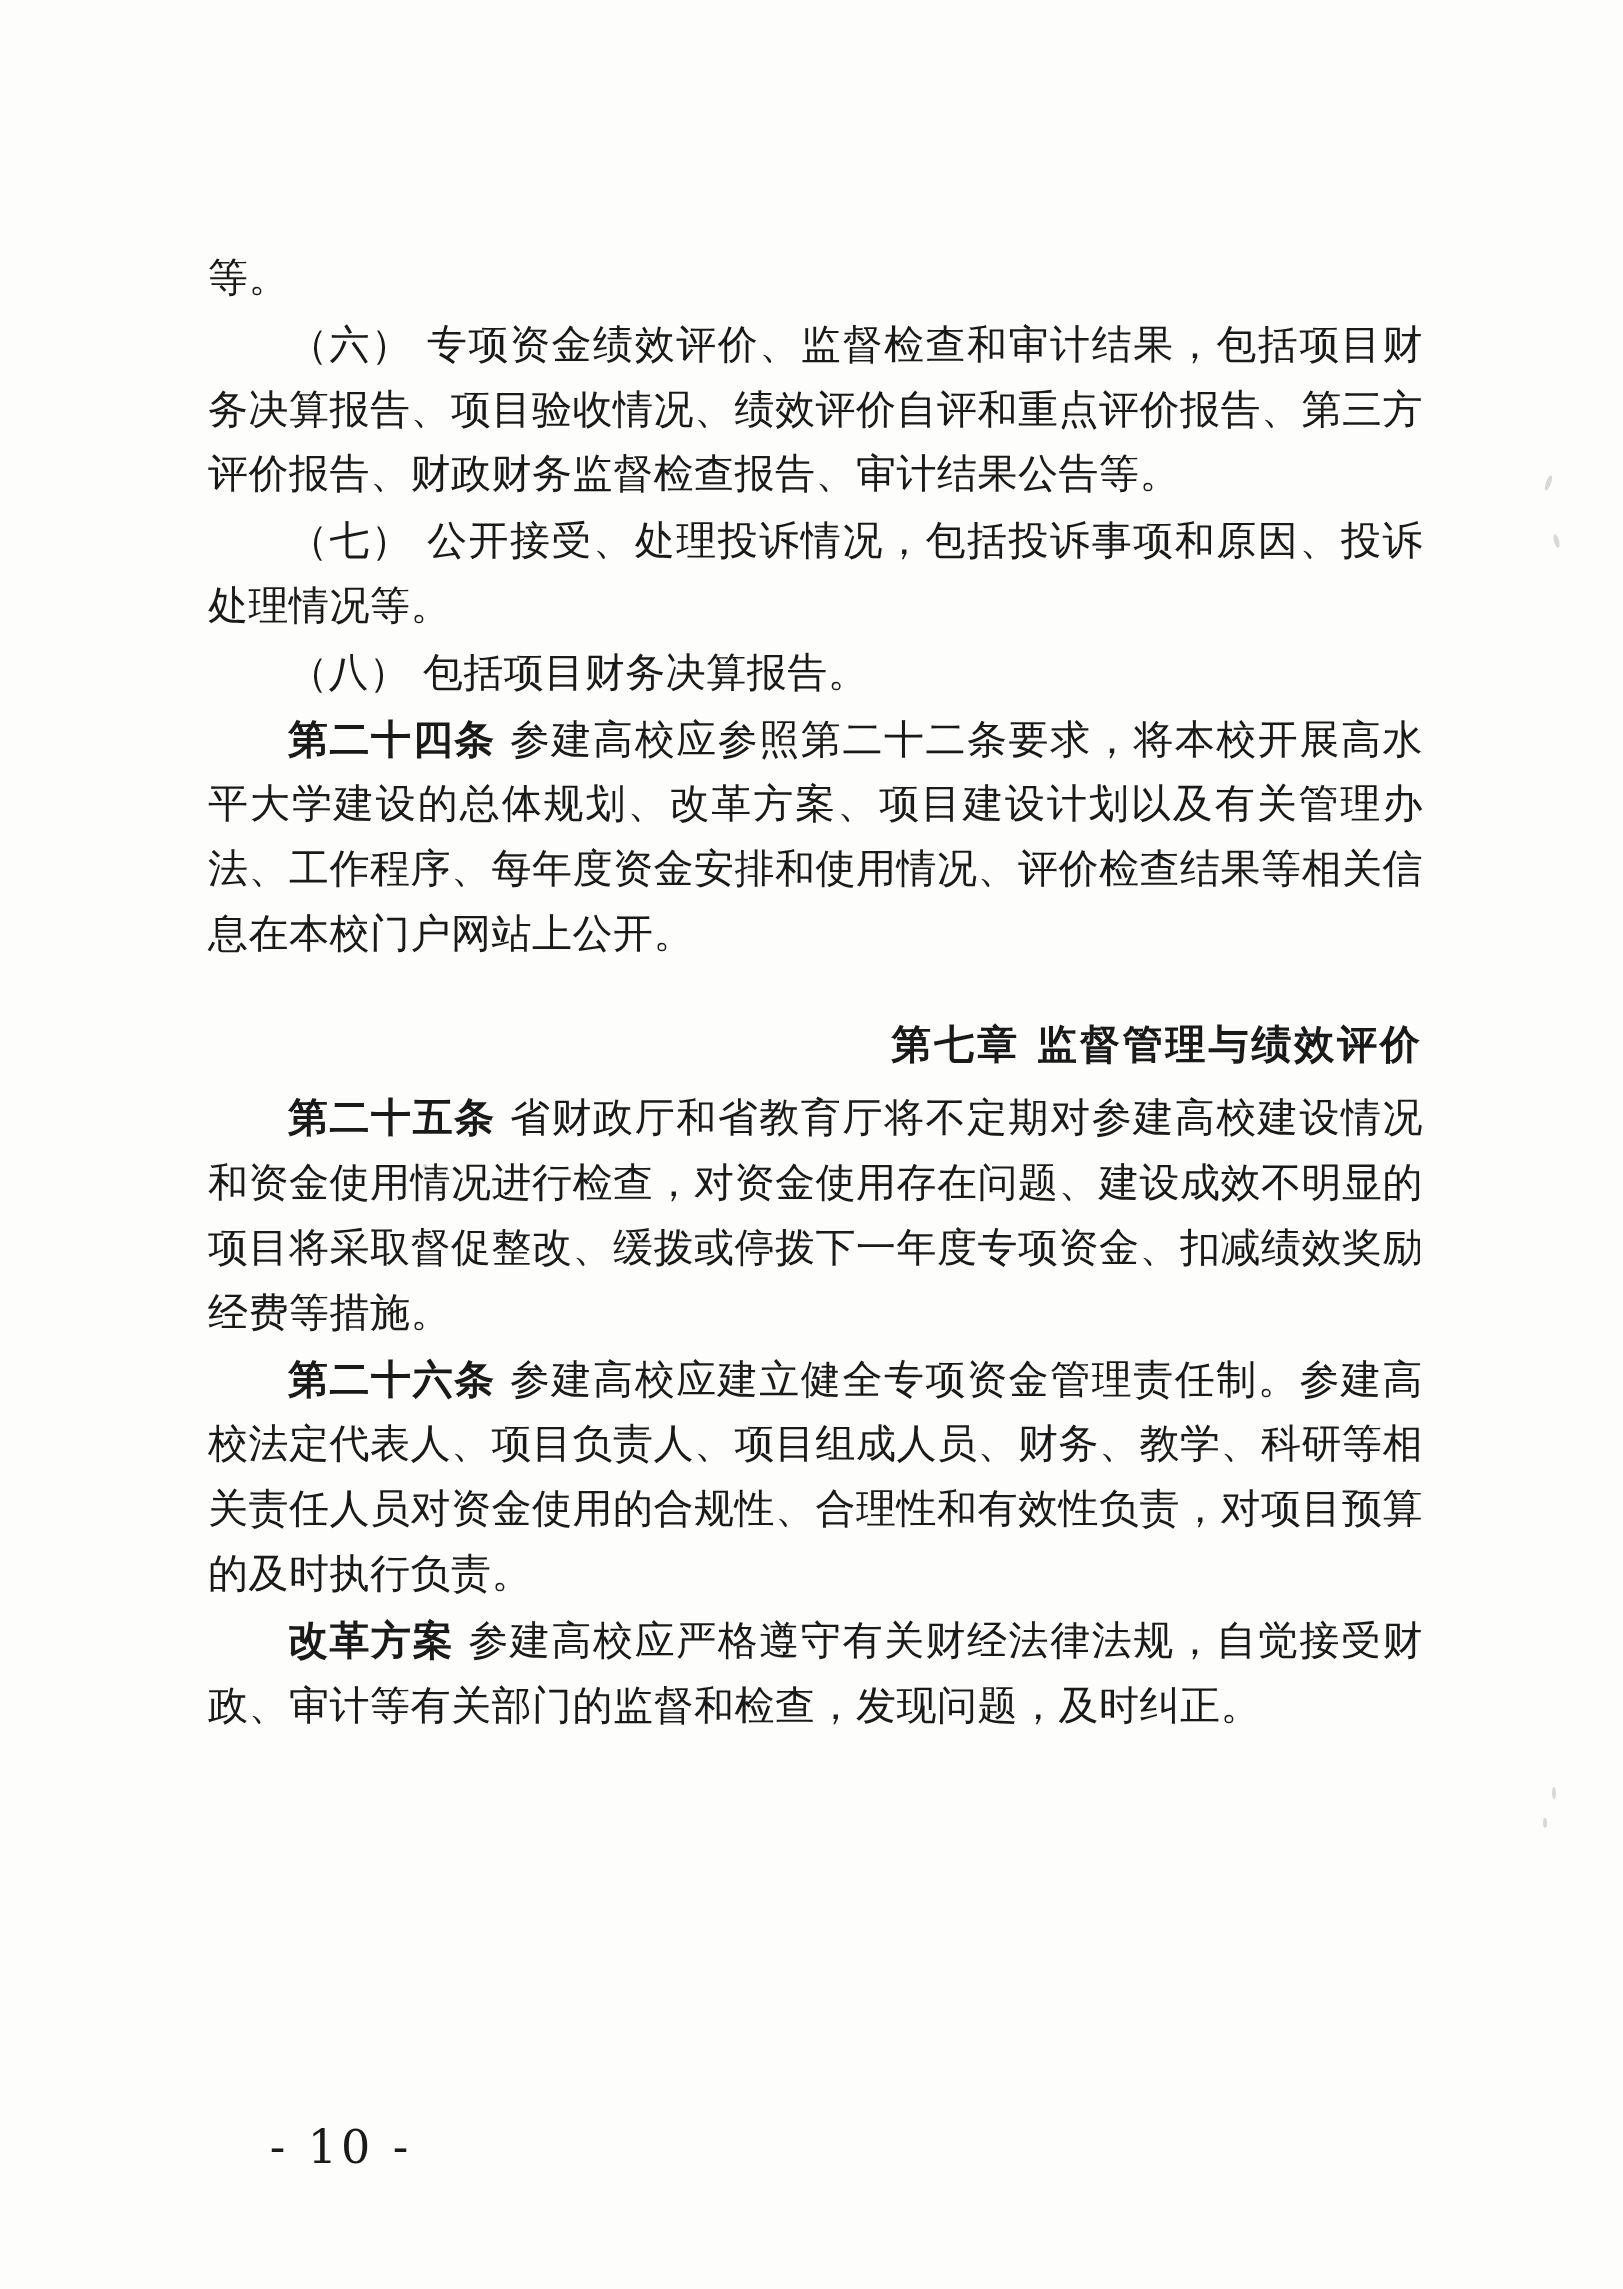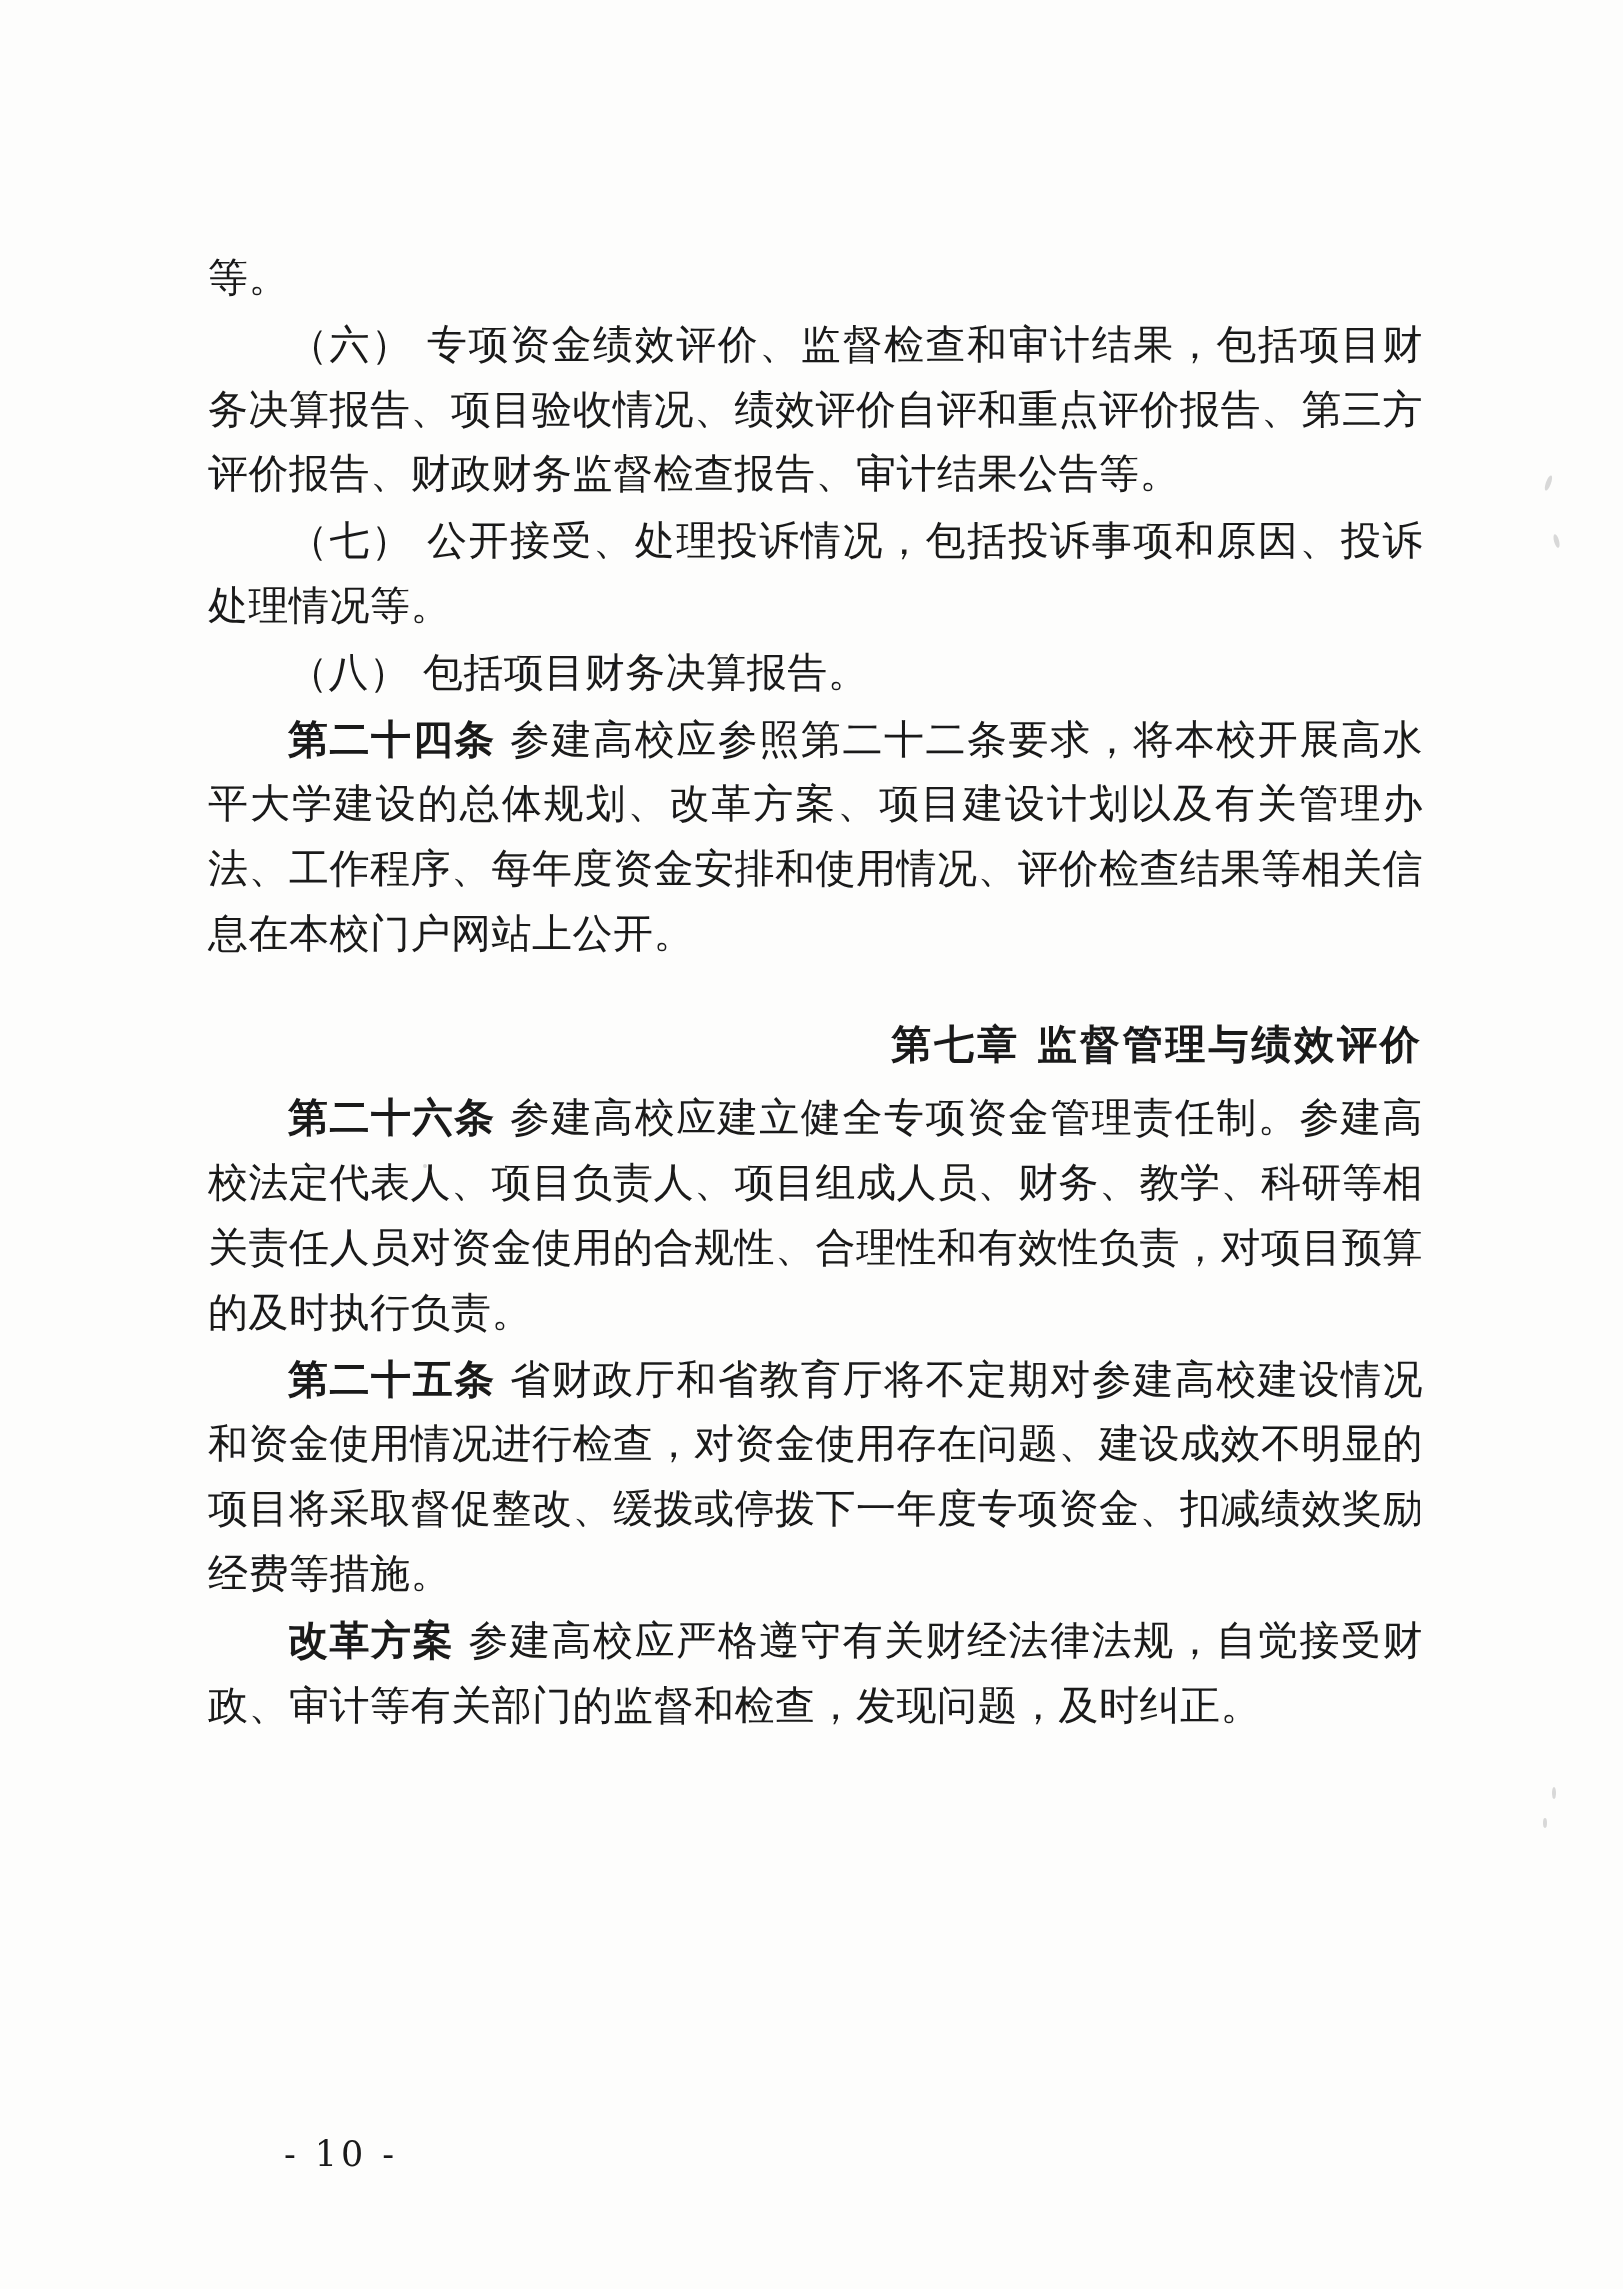--- a/index.html
+++ b/index.html
@@ -47,21 +47,21 @@
     margin: 51px 0 13.7px 0;
     letter-spacing: 2.9px;
     font-family: "DejaVu Sans", "Liberation Sans", sans-serif;
   }
   .page-number {
     position: absolute;
     left: 0;
     right: 0;
     bottom: 116px;
     text-align: center;
-    font-size: 35px;
+    font-size: 46px;
     letter-spacing: 3.9px;
     color: #1a1a1a;
   }
   .page-number .pn-inner {
     display: inline-block;
     margin-left: -941px;
   }
   
   .speckle {
     position: absolute;
@@ -88,23 +88,23 @@
     <p class="para indent">（六） 专项资金绩效评价、监督检查和审计结果，包括项目财务决算报告、项目验收情况、绩效评价自评和重点评价报告、第三方评价报告、财政财务监督检查报告、审计结果公告等。</p>
 
     <p class="para indent">（七） 公开接受、处理投诉情况，包括投诉事项和原因、投诉处理情况等。</p>
 
     <p class="para indent">（八） 包括项目财务决算报告。</p>
 
     <p class="para indent"><span class="bold-lead">第二十四条</span><span> 参建高校应参照第二十二条要求，将本校开展高水平大学建设的总体规划、改革方案、项目建设计划以及有关管理办法、工作程序、每年度资金安排和使用情况、评价检查结果等相关信息在本校门户网站上公开。</span></p>
 
     <h2 class="chapter-title">第七章   监督管理与绩效评价</h2>
 
+    <p class="para indent"><span class="bold-lead">第二十五条</span><span>  省财政厅和省教育厅将不定期对参建高校建设情况和资金使用情况进行检查，对资金使用存在问题、建设成效不明显的项目将采取督促整改、缓拨或停拨下一年度专项资金、扣减绩效奖励经费等措施。</span></p>
+
     <p class="para indent"><span class="bold-lead">第二十六条</span><span> 参建高校应建立健全专项资金管理责任制。参建高校法定代表人、项目负责人、项目组成人员、财务、教学、科研等相关责任人员对资金使用的合规性、合理性和有效性负责，对项目预算的及时执行负责。</span></p>
-
-    <p class="para indent"><span class="bold-lead">第二十五条</span><span>  省财政厅和省教育厅将不定期对参建高校建设情况和资金使用情况进行检查，对资金使用存在问题、建设成效不明显的项目将采取督促整改、缓拨或停拨下一年度专项资金、扣减绩效奖励经费等措施。</span></p>
 
     <p class="para indent"><span class="bold-lead">改革方案</span><span> 参建高校应严格遵守有关财经法律法规，自觉接受财政、审计等有关部门的监督和检查，发现问题，及时纠正。</span></p>
 
   </div>
 
   <div class="page-number">
     <span class="pn-inner">- 10 -</span>
   </div>
 
 </div>

